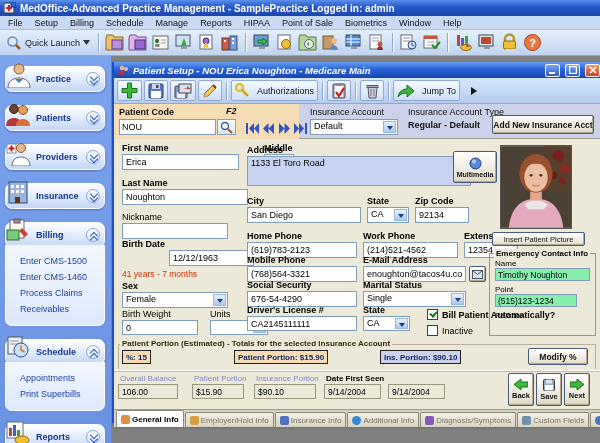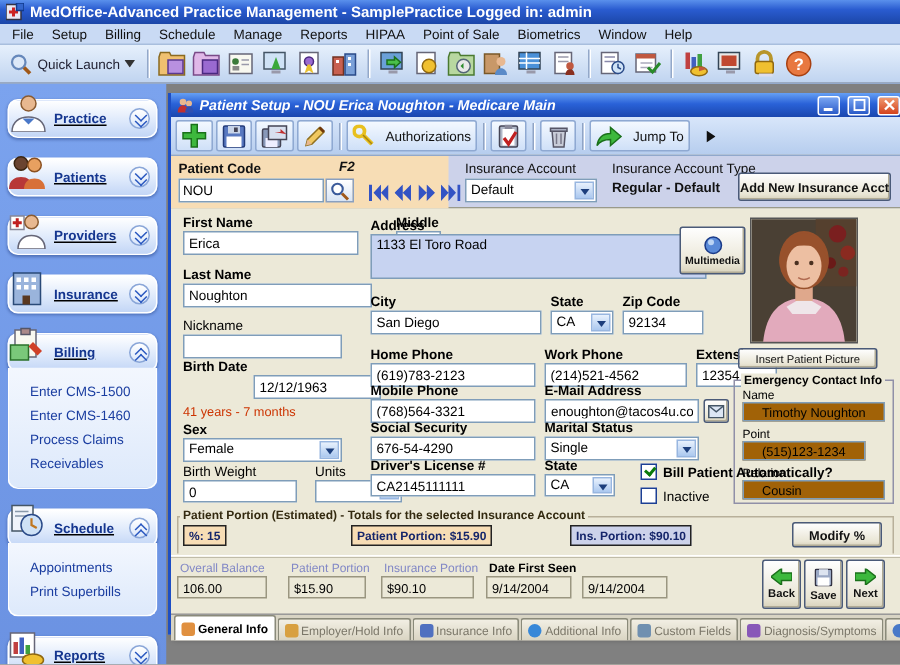--- a/index.html
+++ b/index.html
@@ -16,21 +16,21 @@
     display:flex; align-items:center; padding-left:3px; gap:2px; }
   .ql { display:flex; align-items:center; gap:3px; font-size:9px; color:#223; padding:1px 3px; }
   .tbsep { width:1px; height:19px; background:#93a8c9; margin:0 3px; box-shadow:1px 0 0 #fff; }
   .tbi { width:21px; height:21px; display:flex; align-items:center; justify-content:center; }
 
   
   .workspace { position:absolute; top:56px; left:0; right:0; bottom:0; display:flex; }
   .sidebar { width:111px; background:linear-gradient(180deg,#7ba3ee,#6b92e2); padding:10px 6px 0 5px; overflow:hidden; position:relative; }
   .sb-panel { position:relative; margin:0 0 13px 0; }
   .sb-bar { background:linear-gradient(180deg,#ffffff,#dce8fb 60%,#c3d6f6); border:1px solid #fff; border-radius:7px;
-    min-height:26px; display:flex; align-items:center; padding:2px 4px 2px 30px; box-shadow:0 1px 2px rgba(10,30,90,.35);text-decoration:underline; }
+    min-height:26px; display:flex; align-items:center; padding:2px 4px 2px 30px; box-shadow:0 1px 2px rgba(10,30,90,.35); }
   .sb-label { font-size:9px; font-weight:bold; color:#15368f; flex:1; }
   .sb-icon { position:absolute; left:-1px; top:-4px; width:30px; height:28px; z-index:2; }
   .sb-chev { width:14px; height:14px; border-radius:50%; background:linear-gradient(#fff,#dbe7fa); border:1px solid #8aa6d8;
     position:relative; flex:none; }
   .sb-chev i, .sb-chev b { position:absolute; left:3.5px; width:6px; height:6px; border:solid #2a58c0; border-width:0 0 1.5px 1.5px; transform:rotate(-45deg); }
   .sb-chev i { top:1px; } .sb-chev b { top:4.5px; }
   .sb-chev.up i { transform:rotate(135deg); top:4px;} .sb-chev.up b { transform:rotate(135deg); top:7.5px;}
   .sb-body { background:linear-gradient(180deg,#f3f7fe,#dde9fb); border:1px solid #fff; border-top:none;
     border-radius:0 0 7px 7px; margin-top:-3px; padding:8px 4px 8px 14px; }
   .sb-link { display:block; font-size:9px; color:#1a3da0; padding:3px 0; cursor:pointer; }
@@ -74,21 +74,21 @@
   .combo { position:absolute; height:16px; border:1px solid #7f9db9; background:#fff; font-size:9px; padding:1px 16px 0 3px; }
   .combo .arrbox { position:absolute; right:1px; top:1px; bottom:1px; width:13px;
     background:linear-gradient(#e8f1fd,#abc8ef); border:1px solid #98b6e0; }
   .combo .arr { position:absolute; right:4px; top:6px; width:0; height:0; border:3px solid transparent; border-top:4px solid #1c3e7c; }
   .agetext { position:absolute; font-size:8.5px; color:#cc3300; }
   .cbx { position:absolute; width:11px; height:11px; border:1px solid #1c3f94; background:#fff; }
   .cbx.on::after { content:""; position:absolute; left:2px; top:1px; width:5px; height:3px;
     border:solid #0a7a0a; border-width:0 0 2px 2px; transform:rotate(-50deg); }
   .egroup { position:absolute; border:1px solid #9090a8; }
   .gtitle { position:absolute; top:-5px; left:4px; background:#ece9d8; font-size:8px; font-weight:bold; padding:0 2px; white-space:nowrap; }
-  .ein { border:1px solid #7f9db9; background:#a16207; font-size:8.5px; padding:0 12px; height:13px; position:absolute; font-family:inherit; }
+  .ein { border:1px solid #7f9db9; background:#86efac; font-size:8.5px; padding:0 2px; height:13px; position:absolute; font-family:inherit; }
   .elbl { position:absolute; font-size:8px; color:#000; }
 
   
   .portion { position:relative; height:30px; background:#ece9d8; }
   .pgroup { position:absolute; left:4px; top:4px; width:478px; height:25px; border:1px solid #b8b09a; border-bottom:none; }
   .ptitle { position:absolute; top:-1px; left:6px; background:#ece9d8; font-size:8px; font-weight:bold; color:#332a10; padding:0 2px; white-space:nowrap; }
   .pbox { position:absolute; top:10px; height:14px; border:1px solid #222; font-size:8px; font-weight:bold; color:#15256a;
     display:flex; align-items:center; padding:0 3px; white-space:nowrap; }
   .totals { position:relative; height:39px; background:#ece9d8; border-top:1px solid #fff; box-shadow:inset 0 1px 0 #c0bca8; }
   .tlbl { position:absolute; top:3px; font-size:8px; color:#8288c6; white-space:nowrap; }
@@ -662,21 +662,20 @@
             <path d="M32 40q4 2.5 8 0" stroke="#b06a50" fill="none"></path>
           </svg>
           <span class="xpbtn" style="position:absolute;left:378px;top:93px;width:93px;height:14px;font-size:7.5px;font-weight:normal;">Insert Patient Picture</span>
           <div class="egroup" style="left:375px;top:114px;width:107px;height:83px;">
             <span class="gtitle">Emergency Contact Info</span>
             <span class="elbl" style="left:5px;top:5px;">Name</span>
             <input class="ein" style="left: 5px; top: 14px; width: 95px;" value="Timothy Noughton">
             <span class="elbl" style="left:5px;top:31px;">Point</span>
             <input class="ein" style="left: 5px; top: 40px; width: 82px;" value="(515)123-1234">
             <span class="elbl" style="left:5px;top:57px;">Relation</span>
-            <input class="ein" style="left: 5px; top: 66px; width: 95px;" value="Cousin">
           </div>
         </div>
 
         <div class="portion">
           <div class="pgroup"></div>
           <span class="ptitle">Patient Portion (Estimated) - Totals for the selected Insurance Account</span>
           <span class="pbox" style="left:8px;background:#f7ddb5;">%: 15</span>
           <span class="pbox" style="left:120px;background:#f7ddb5;">Patient Portion: $15.90</span>
           <span class="pbox" style="left:266px;background:#ccd2ea;">Ins. Portion: $90.10</span>
           <span class="xpbtn" style="position:absolute;left:414px;top:8px;width:60px;height:17px;">Modify %</span>
@@ -726,26 +725,26 @@
             </span>
           <span class="tab">
               <span class="tabicon" style="background:#5070c0;"></span>
               <span>Insurance Info</span>
             </span>
           <span class="tab">
               <span class="tabicon" style="background:#3888d8;border-radius:50%;"></span>
               <span>Additional Info</span>
             </span>
           <span class="tab">
+              <span class="tabicon" style="background:#8858b8;"></span>
+              <span>Diagnosis/Symptoms</span>
+            </span>
+          <span class="tab">
               <span class="tabicon" style="background:#7090b0;"></span>
               <span>Custom Fields</span>
-            </span>
-          <span class="tab">
-              <span class="tabicon" style="background:#8858b8;"></span>
-              <span>Diagnosis/Symptoms</span>
             </span>
           <span class="tab">
               <span class="tabicon" style="background:#4878c8;border-radius:50%;"></span>
             </span>
 
         </div>
 
       </div>
     </div>
   </div>

